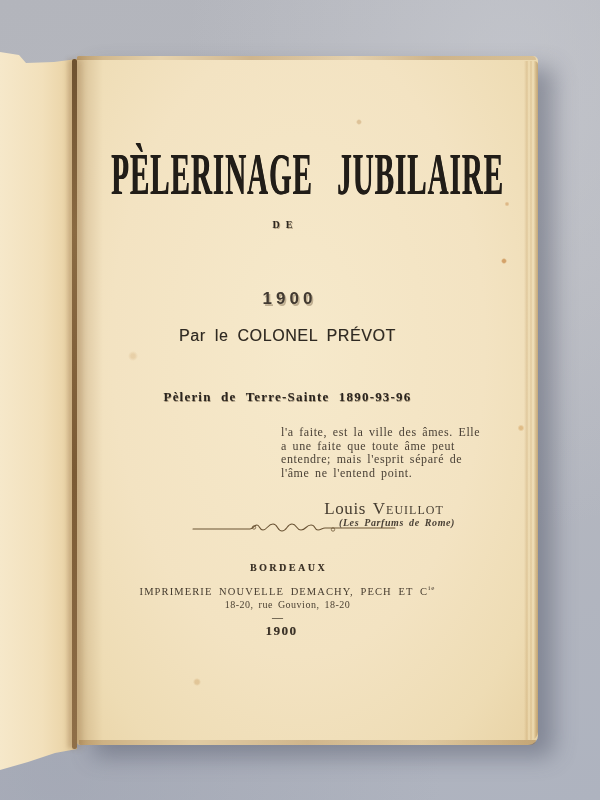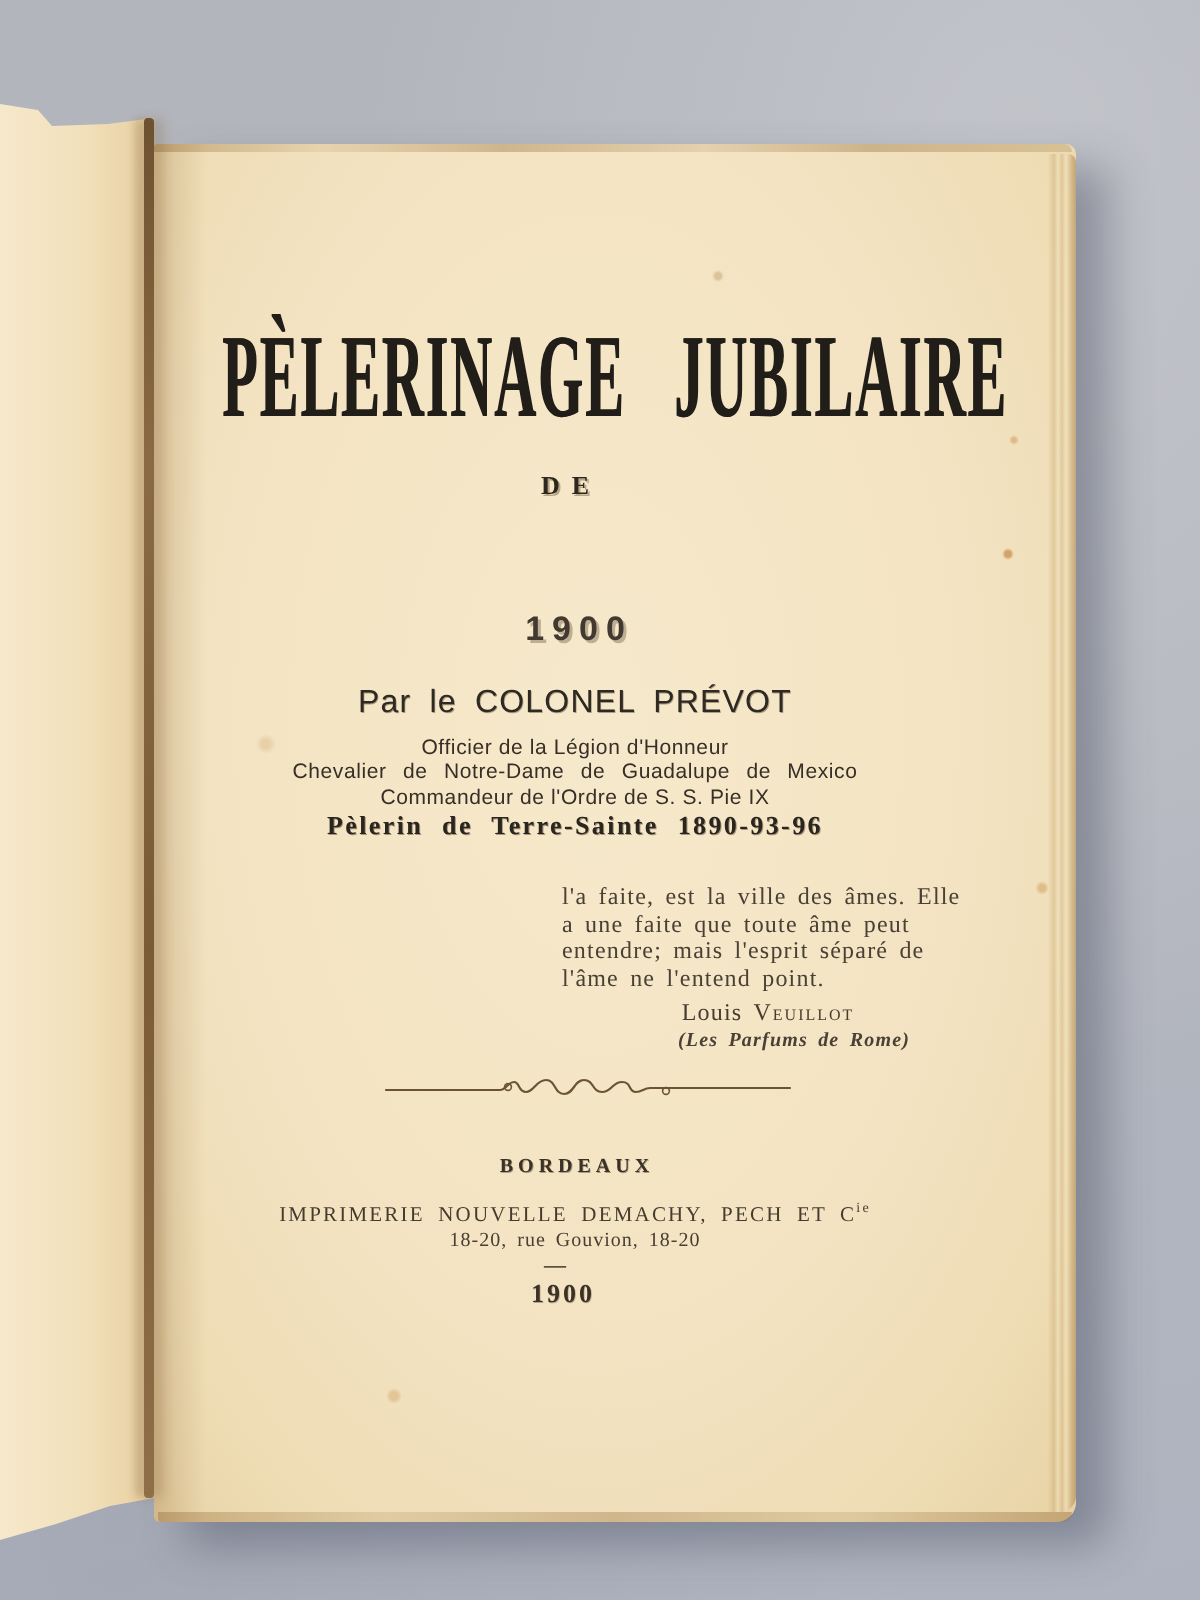--- a/index.html
+++ b/index.html
@@ -23,21 +23,21 @@
                       77px 699px, 55px 703px, 28px 712px, 0 720px);
     box-shadow:-2px 14px 18px rgba(70,75,92,.4);
   }
   .gutter {
     position:absolute; left:72px; top:59px; width:5px; height:690px; z-index:3;
     background:linear-gradient(180deg, #6e5230 0%, #8a6a42 25%, #7b5b35 60%, #8f6f48 100%);
     box-shadow:-4px 0 5px rgba(125,90,48,.35), 4px 0 6px rgba(125,90,48,.3);
     border-radius:2px;
   }
   .title-page {
-    position:absolute; left:77px; top:72px; width:461px; height:689px; z-index:2;
+    position:absolute; left:77px; top:56px; width:461px; height:689px; z-index:2;
     background:
       radial-gradient(circle at 427px 205px, rgba(187,110,35,.55) 0 1.5px, rgba(187,110,35,0) 3px),
       radial-gradient(circle at 430px 148px, rgba(187,110,35,.35) 0 1px, rgba(187,110,35,0) 2.5px),
       radial-gradient(circle at 444px 372px, rgba(198,135,55,.4) 0 1.5px, rgba(198,135,55,0) 3.5px),
       radial-gradient(circle at 120px 626px, rgba(185,130,60,.28) 0 2px, rgba(185,130,60,0) 4px),
       radial-gradient(circle at 282px 66px, rgba(170,115,50,.3) 0 1.5px, rgba(170,115,50,0) 3px),
       radial-gradient(circle at 56px 300px, rgba(185,130,60,.2) 0 2px, rgba(185,130,60,0) 5px),
       radial-gradient(ellipse at 48% 42%, #f6e9cb 0%, #f3e3c2 55%, #eedcb4 82%, #e8d2a4 100%);
     border-radius:2px 5px 10px 3px;
     box-shadow:16px 12px 22px rgba(70,75,92,.42);
@@ -67,21 +67,21 @@
   }
   
   .tp { position:absolute; left:0; width:100%; text-align:center; white-space:nowrap; }
   .main-title {
     top:104px; font-size:29px; line-height:29px; font-weight:bold;
     letter-spacing:1px; word-spacing:16px; color:#211d18;
     transform:scaleY(2.05); transform-origin:50% 50%;
     text-shadow:0.4px 0 0 #211d18;
   }
   .connector {
-    top:163px; font-size:13px; font-weight:bold; letter-spacing:6px; color:#2d2720;
+    top:163px; font-size:10px; font-weight:bold; letter-spacing:6px; color:#2d2720;
     text-shadow:1px 1px 0 rgba(110,85,50,.45); transform:translateX(-22px);
   }
   .subtitle {
     top:195px; font-size:23px; font-weight:bold; letter-spacing:4px; color:#453c32;
     text-shadow:2px 2px 0 rgba(88,67,40,.42), -0.5px -0.5px 0 rgba(255,250,235,.5);
     transform:translateX(-15px);
   }
   .year-top {
     top:233px; font-family:"Liberation Sans", sans-serif; font-size:17px; font-weight:bold;
     letter-spacing:4px; color:#423a31;
@@ -101,21 +101,21 @@
     top:333px; font-size:13px; font-weight:bold; letter-spacing:1.2px; word-spacing:5px;
     color:#2b251f; text-shadow:0.5px 0.5px 0 rgba(70,52,28,.45); transform:translateX(-20px);
   }
   .epigraph {
     position:absolute; left:204px; top:370px; width:252px; text-align:left;
     font-size:12px; line-height:13.5px; letter-spacing:.6px; word-spacing:2px;
     color:#4a4136; white-space:nowrap;
   }
   .epigraph .indent { text-indent:14px; }
   .smallcaps { font-variant:small-caps; letter-spacing:1px; }
-  .attribution { margin-top:4px; text-align:center; padding-right:46px; font-size:12px; color:#463d31; }
+  .attribution { margin-top:22px; text-align:center; padding-right:46px; font-size:17px; color:#463d31; }
   .source { text-align:center; padding-right:20px; font-size:10px; font-weight:bold; font-style:italic; color:#4a4136; }
   .ornament-row { top:465px; transform:translateX(-14px); }
   .imprint-city {
     top:506px; font-size:10px; font-weight:bold; letter-spacing:2.5px; color:#3a3127;
     transform:translateX(-19px); text-shadow:0.4px 0.4px 0 rgba(70,52,28,.4);
   }
   .imprint-printer {
     top:528px; font-size:10.5px; letter-spacing:1.1px; word-spacing:3px; color:#453b2e;
     transform:translateX(-20px);
   }
@@ -147,25 +147,20 @@
 
       <div class="tp main-title">PÈLERINAGE JUBILAIRE</div>
 
       <div class="tp connector">DE</div>
 
 
       <div class="tp year-top">1900</div>
 
       <div class="tp byline">Par le COLONEL PRÉVOT</div>
 
-      <div class="tp credentials">
-        <div>Officier de la Légion d'Honneur</div>
-        <div class="wide">Chevalier de Notre-Dame de Guadalupe de Mexico</div>
-        <div>Commandeur de l'Ordre de S. S. Pie IX</div>
-      </div>
 
       <div class="tp pilgrim">Pèlerin de Terre-Sainte 1890-93-96</div>
 
       <div class="epigraph">
         <div>l'a faite, est la ville des âmes. Elle</div>
         <div>a une faite que toute âme peut</div>
         <div>entendre; mais l'esprit séparé de</div>
         <div>l'âme ne l'entend point.</div>
         <div class="attribution"><span>Louis </span><span class="smallcaps">Veuillot</span></div>
         <div class="source">(Les Parfums de Rome)</div>

